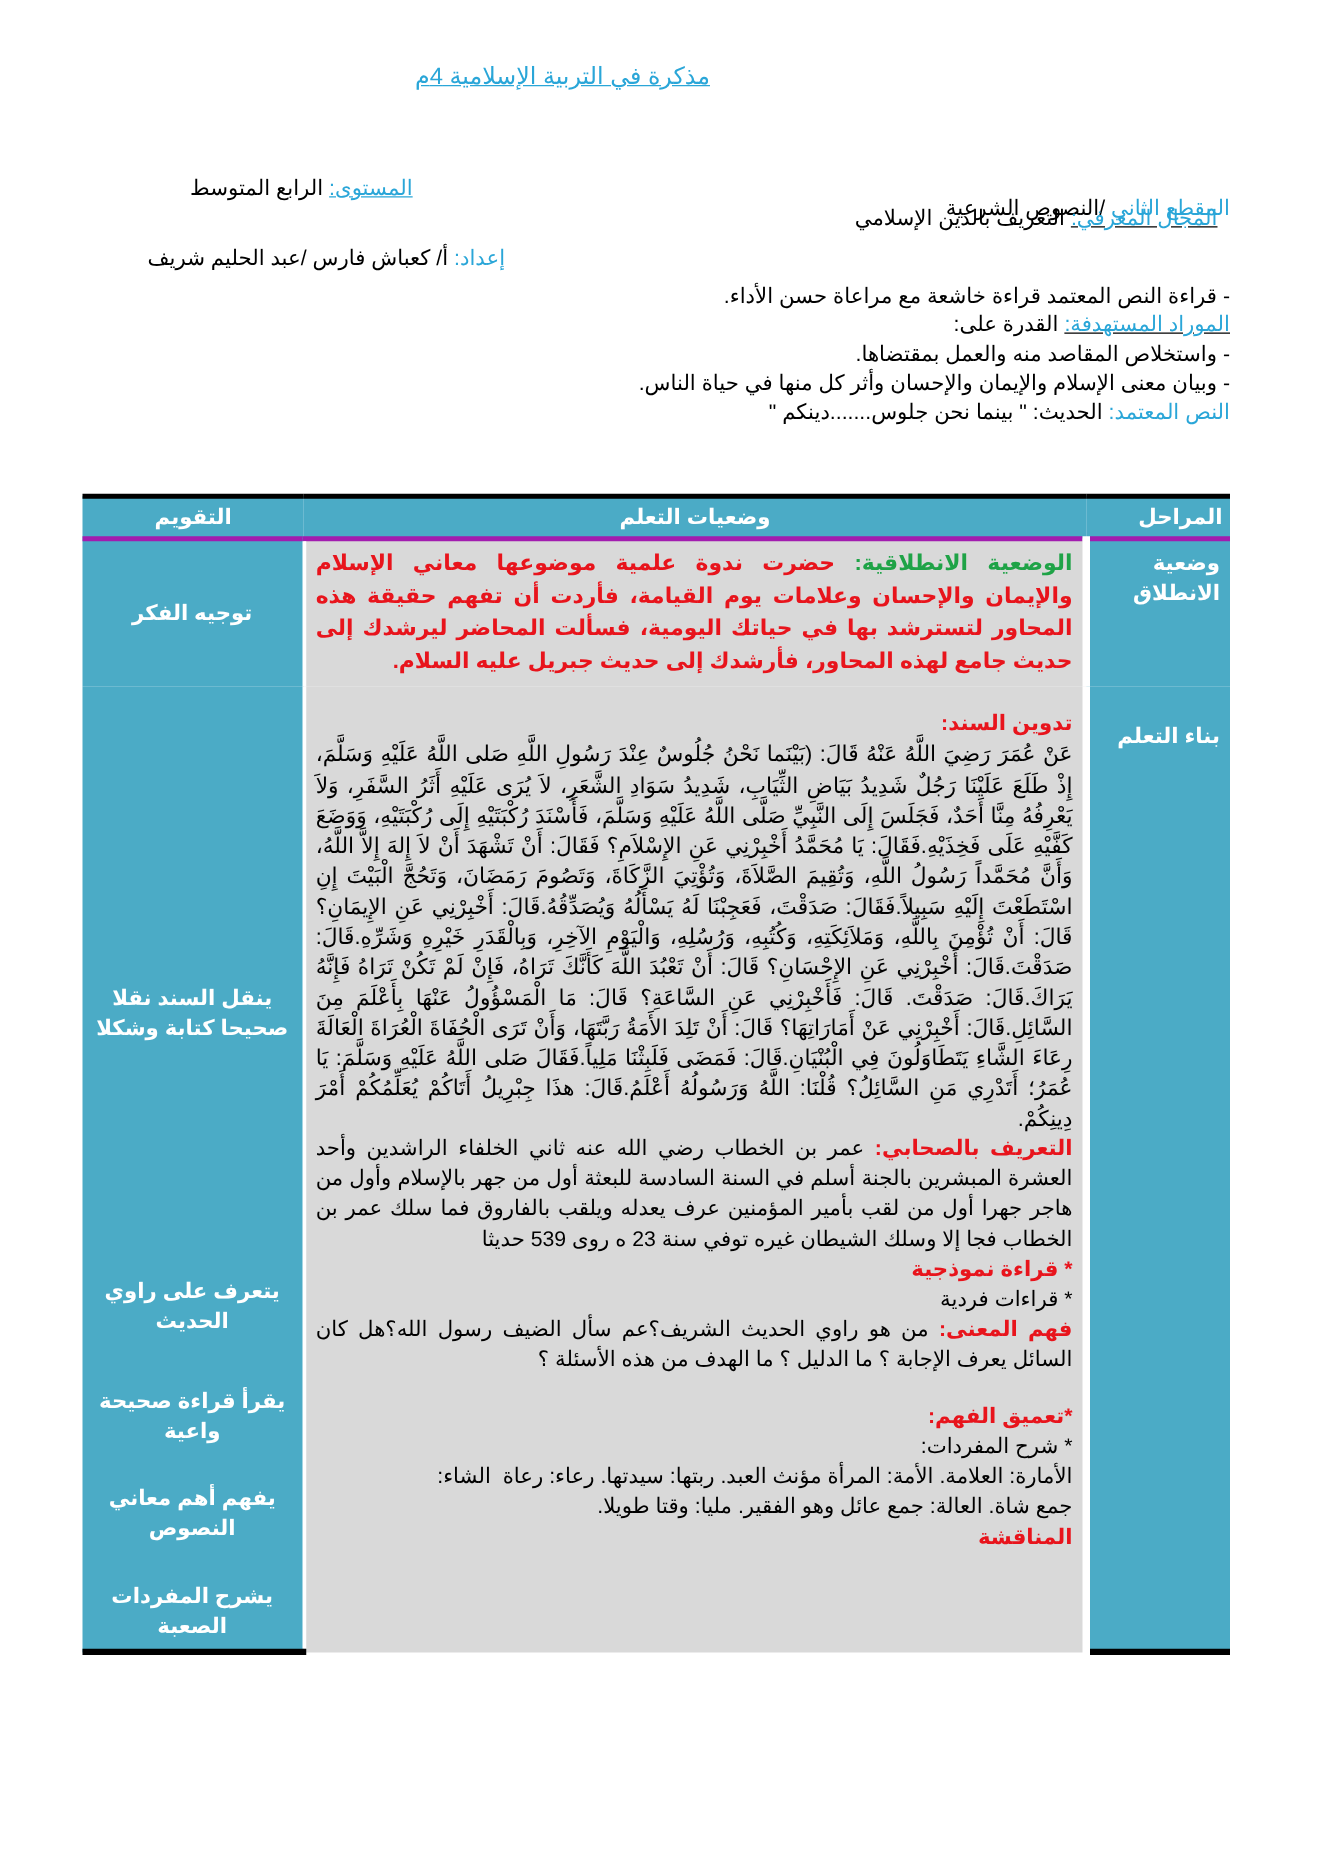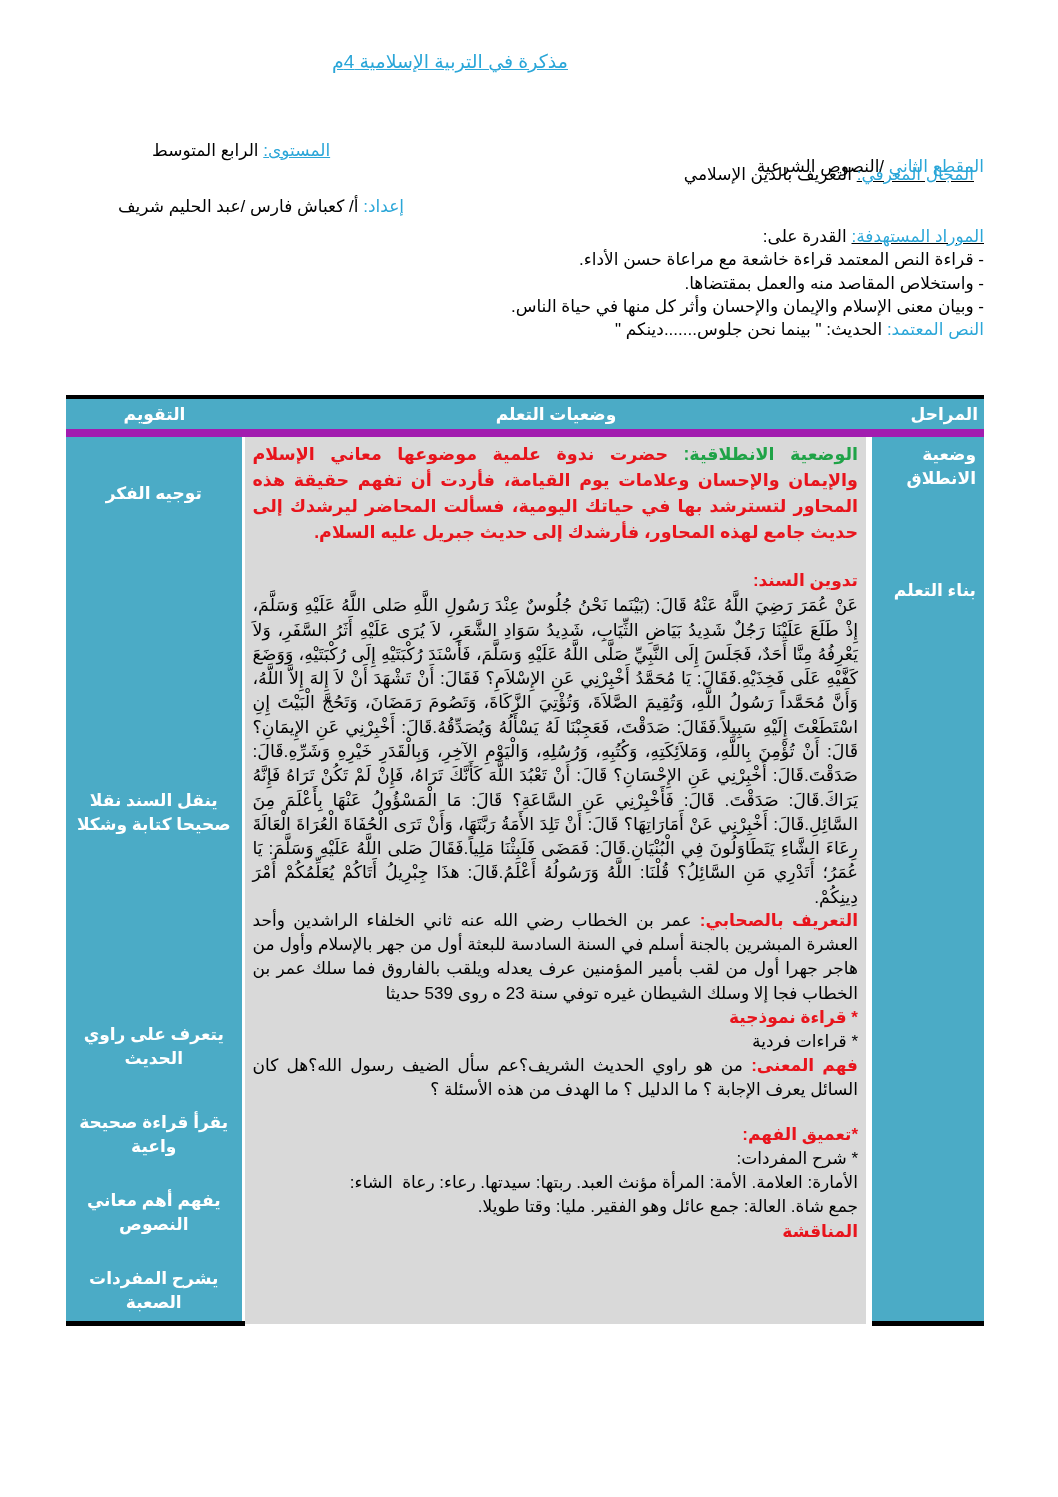--- a/index.html
+++ b/index.html
@@ -21,21 +21,21 @@
     font-size: 17px; line-height: 23.3px;
   }
   .obj-block div { white-space: nowrap; }
 
   table.plan {
     position: absolute; left: 66px; top: 395px; width: 918px;
     border-collapse: collapse; direction: rtl; table-layout: fixed;
   }
   table.plan th {
     background: #4babc6; color: #fff; font-weight: bold; font-size: 17px;
-    height: 30px; border-top: 4px solid #000; border-bottom: 8px solid #a21caf;
+    height: 30px; border-top: 4px solid #000; border-bottom: 4px solid #a21caf;
     padding: 0 6px;
   }
   table.plan th.c-stage { text-align: right; }
   table.plan td { vertical-align: top; }
   td.stage {
     background: #4babc6; color: #fff; font-weight: bold; font-size: 17px;
     line-height: 24px; padding: 6px 8px; border-left: 6px solid #fff;
   }
   td.eval {
     background: #4babc6; color: #fff; font-weight: bold; font-size: 17px;
@@ -71,25 +71,25 @@
   <span class="lbl u-black">المجال المعرفي:</span>
   <span>التعريف بالدين الإسلامي</span>
 </div>
 
 <div class="meta" style="left:118px; top:196px;">
   <span class="lbl">إعداد:</span>
   <span>أ/ كعباش فارس   /عبد الحليم شريف</span>
 </div>
 
 <div class="obj-block">
+  <div>- قراءة النص المعتمد قراءة خاشعة مع مراعاة حسن الأداء.</div>
   <div>
     <span class="lbl u-black">الموراد المستهدفة:</span>
     <span>القدرة على:</span>
   </div>
-  <div>- قراءة النص المعتمد قراءة خاشعة مع مراعاة حسن الأداء.</div>
   <div>- واستخلاص المقاصد منه والعمل بمقتضاها.</div>
   <div>- وبيان معنى الإسلام والإيمان والإحسان وأثر كل منها في حياة الناس.</div>
   <div>
     <span class="lbl">النص المعتمد:</span>
     <span>الحديث: " بينما نحن جلوس.......دينكم "</span>
   </div>
 </div>
 
 <table class="plan">
   <colgroup>

